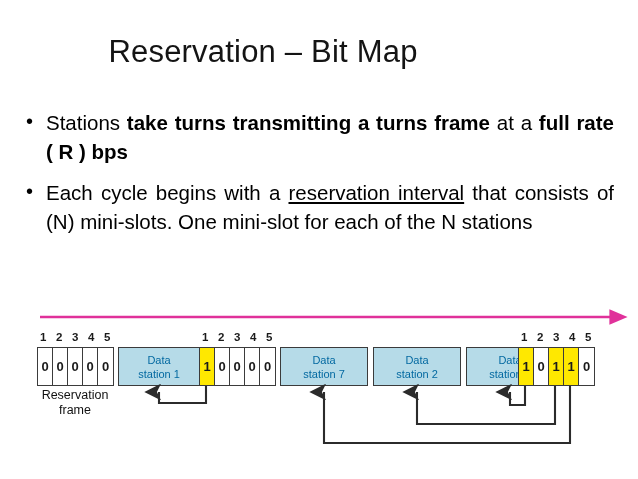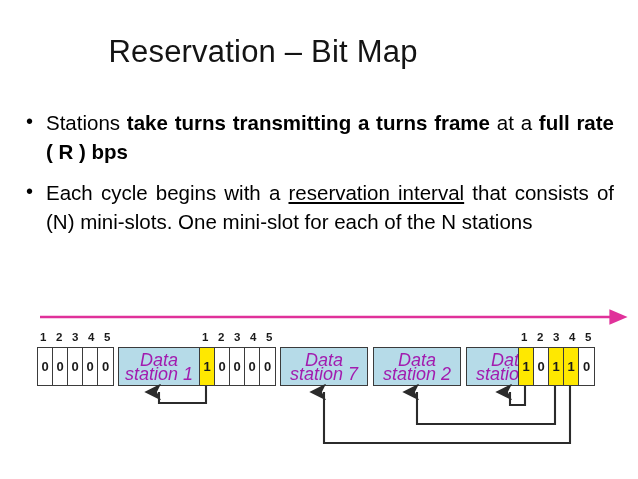--- a/index.html
+++ b/index.html
@@ -106,24 +106,23 @@
   .data-box {
     position: absolute;
     height: 39px;
     box-sizing: border-box;
     border: 1.6px solid #3b3b3b;
     background: #b6dbe8;
     display: flex;
     flex-direction: column;
     align-items: center;
     justify-content: center;
-    font-size: 18px;
+    font-size: 11px;
     line-height: 14px;
-    color: #a21caf;
-    font-style: italic;
+    color: #0369a1;
   }
 
   .res-caption {
     position: absolute;
     font-size: 12.5px;
     line-height: 15px;
     color: #111111;
     text-align: center;
     white-space: nowrap;
   }
@@ -199,20 +198,24 @@
   </div>
 
   <div class="res-frame" style="left:518px; top:47px; width:77px;">
     <div class="res-cell on">1</div>
     <div class="res-cell">0</div>
     <div class="res-cell on">1</div>
     <div class="res-cell on">1</div>
     <div class="res-cell">0</div>
   </div>
 
+  <div class="res-caption" style="left:17px; top:88px; width:116px;">
+    <div>Reservation</div>
+    <div>frame</div>
+  </div>
 
   <svg class="arrows-svg" width="638" height="179">
     <defs>
       <marker id="blkhead" markerWidth="8" markerHeight="8" refX="4" refY="7" orient="auto">
         <path d="M4,0 L8,8 L4,6 L0,8 z" fill="#2b2b2b"></path>
       </marker>
     </defs>
     <g fill="none" stroke="#2b2b2b" stroke-width="2.1" stroke-linejoin="miter">
 
       <path d="M206,86 L206,103 L159,103 L159,92" marker-end="url(#blkhead)"></path>

